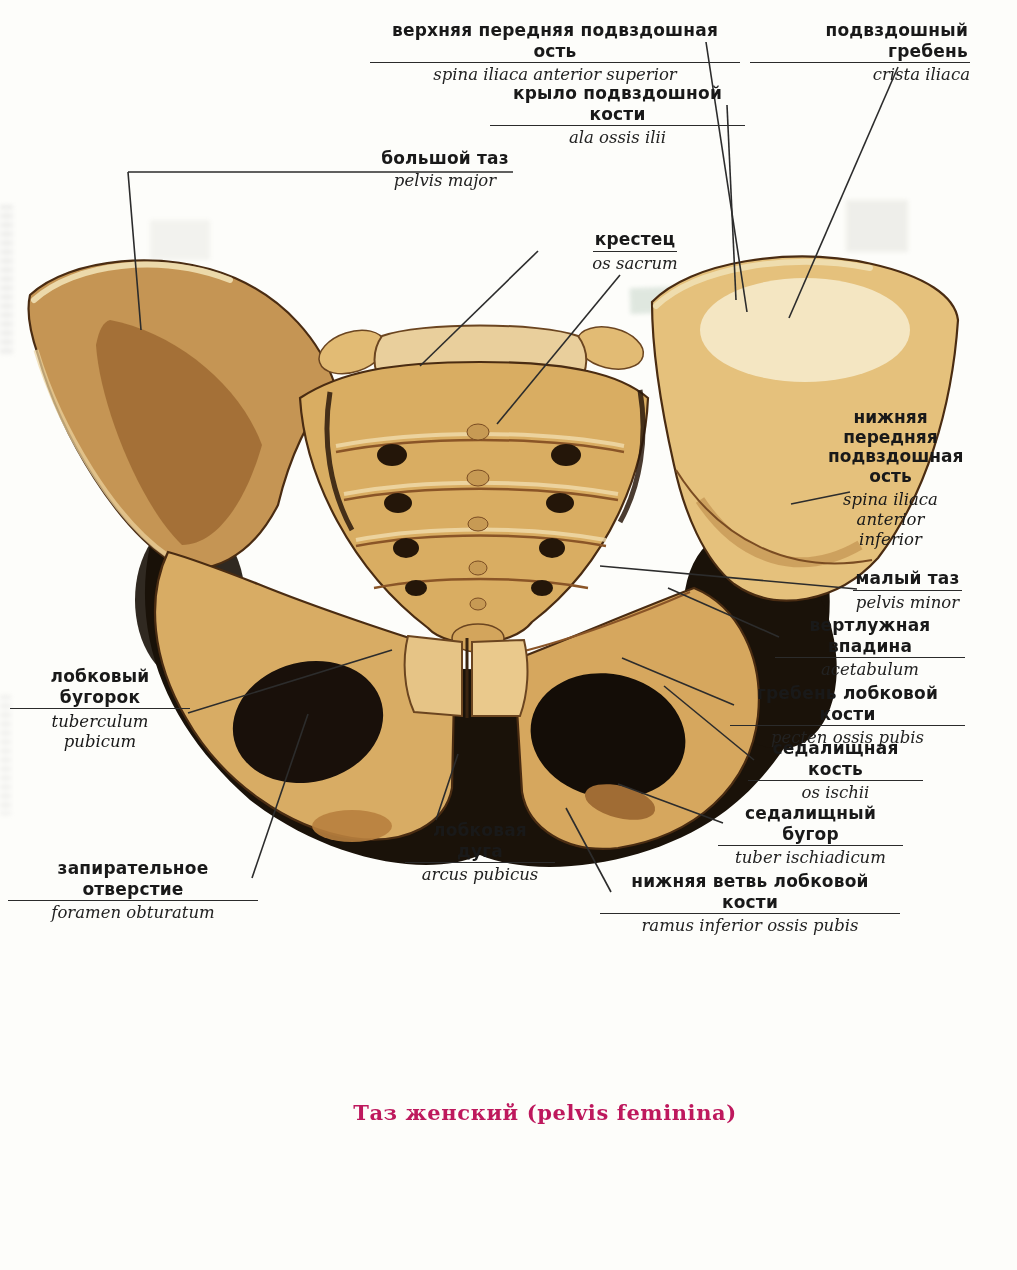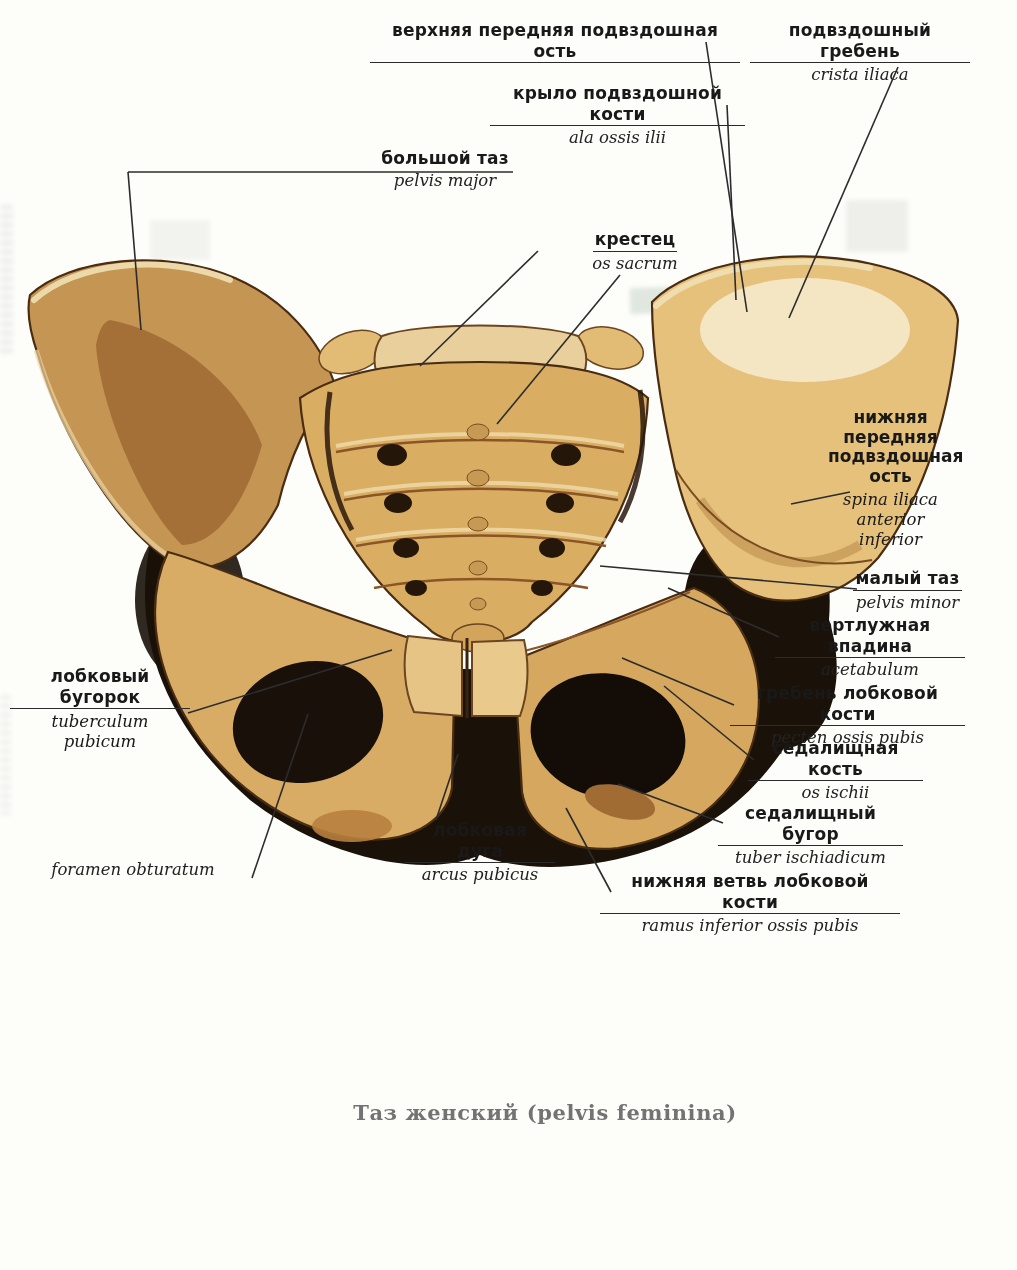--- a/index.html
+++ b/index.html
@@ -14,21 +14,21 @@
   .artifact { position:absolute; z-index:0; filter:blur(2px); }
   .label { position:absolute; z-index:3; text-align:center; color:#191919; }
   .ru { font:bold 17px/1.22 "DejaVu Sans", sans-serif; letter-spacing:.2px; }
   .ru .u { display:inline-block; border-bottom:1.6px solid #2b2b2b; padding:0 2px 1px 2px; }
   .ru .nu { display:inline-block; padding:0 2px; }
   .la { font:italic 16.5px/1.25 "DejaVu Serif", serif; margin-top:2px; color:#222; }
   .rline { font:bold 17px/1.15 "DejaVu Sans", sans-serif; }
   .lline { font:italic 16.5px/1.2 "DejaVu Serif", serif; }
   .caption {
     position:absolute; z-index:3; text-align:center;
-    font:bold 21px "DejaVu Serif", serif; letter-spacing:.6px; color:#737373;
+    font:bold 21px "DejaVu Serif", serif; letter-spacing:.6px; color:#be185d;
   }
 </style>
 </head>
 <body>
 
 <div class="page">
 
   <div class="artifact" style="left:0;top:205;width:13px;height:150px;top:205px;background:repeating-linear-gradient(#bbb 0 4px,#eee 4px 9px);opacity:.25;"></div>
   <div class="artifact" style="left:0;top:695px;width:11px;height:120px;background:repeating-linear-gradient(#bbb 0 4px,#eee 4px 9px);opacity:.2;"></div>
   <div class="artifact" style="left:630px;top:286px;width:125px;height:26px;background:#4a7a5a;opacity:.16;transform:rotate(-2deg);"></div>
@@ -126,23 +126,24 @@
       <path d="M188,713 L392,650"></path>
       <path d="M723,823 L618,784"></path>
       <path d="M436,820 L458,754"></path>
       <path d="M252,878 L308,714"></path>
       <path d="M611,892 L566,808"></path>
     </g>
   </svg>
 
   <div class="label" style="left:370px;top:20px;width:370px;">
     <div class="ru"><span class="u">верхняя передняя подвздошная ость</span></div>
-  </div>
-
-  <div class="label" style="left:750px;top:20px;width:220px;">
+    <div class="la">spina iliaca anterior superior</div>
+  </div>
+
+  <div class="label" style="left:750px;top:20px;width:220px;text-align:right;">
     <div class="ru"><span class="u">подвздошный гребень</span></div>
     <div class="la">crista iliaca</div>
   </div>
 
   <div class="label" style="left:490px;top:83px;width:255px;">
     <div class="ru"><span class="u">крыло подвздошной кости</span></div>
     <div class="la">ala ossis ilii</div>
   </div>
 
   <div class="label" style="left:370px;top:148px;width:150px;">
@@ -196,20 +197,21 @@
     <div class="ru"><span class="u">седалищный бугор</span></div>
     <div class="la">tuber ischiadicum</div>
   </div>
 
   <div class="label" style="left:405px;top:820px;width:150px;">
     <div class="ru"><span class="u">лобковая дуга</span></div>
     <div class="la">arcus pubicus</div>
   </div>
 
   <div class="label" style="left:8px;top:858px;width:250px;">
+    <div class="ru"><span class="u">запирательное отверстие</span></div>
     <div class="la">foramen obturatum</div>
   </div>
 
   <div class="label" style="left:600px;top:871px;width:300px;">
     <div class="ru"><span class="u">нижняя ветвь лобковой кости</span></div>
     <div class="la">ramus inferior ossis pubis</div>
   </div>
 
   <div class="caption" style="left:345px;top:1100px;width:400px;">Таз женский (pelvis feminina)</div>
 

